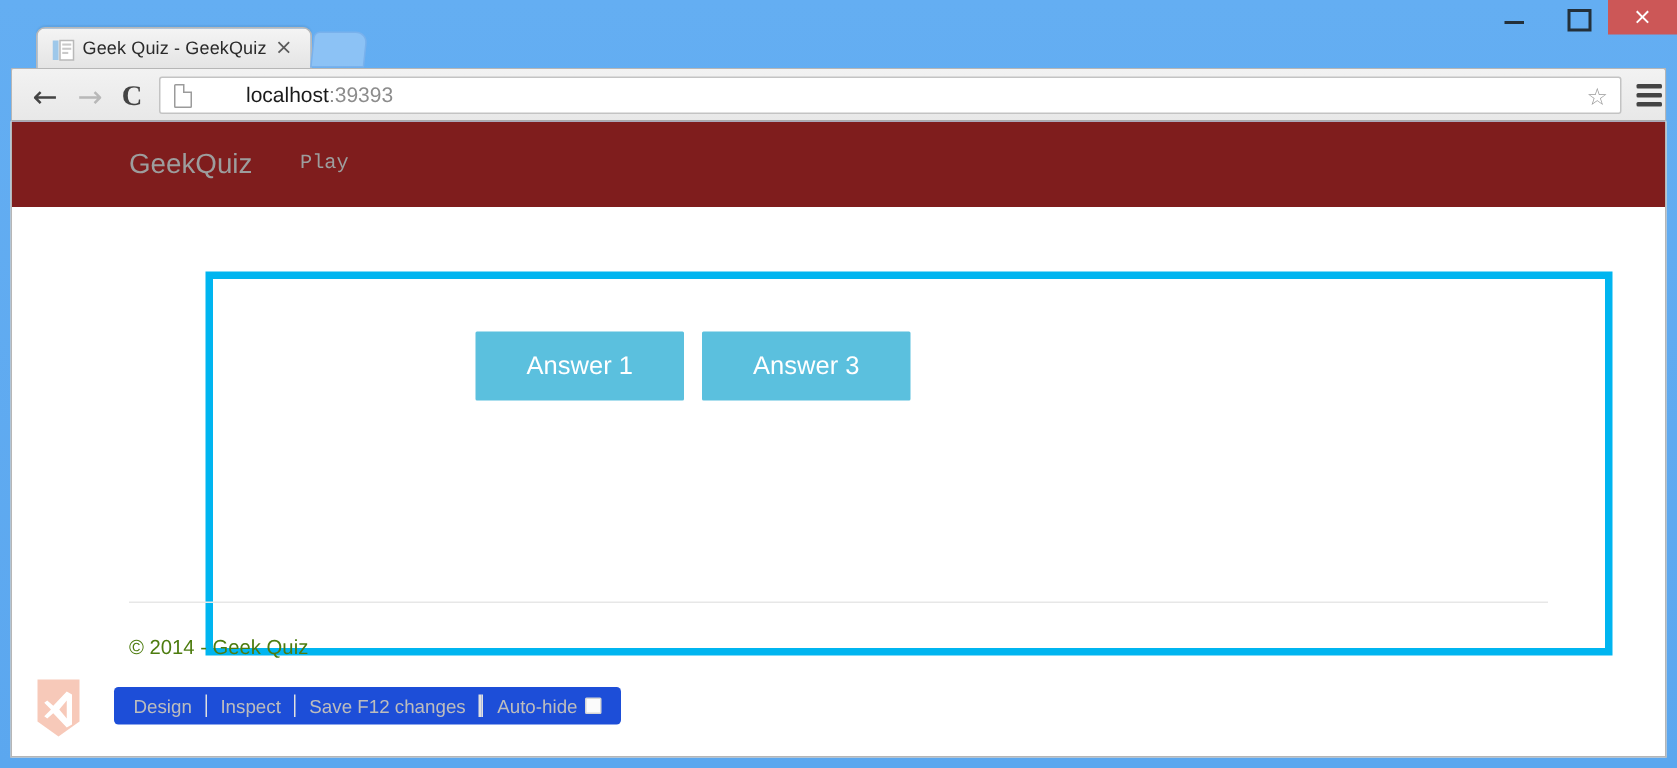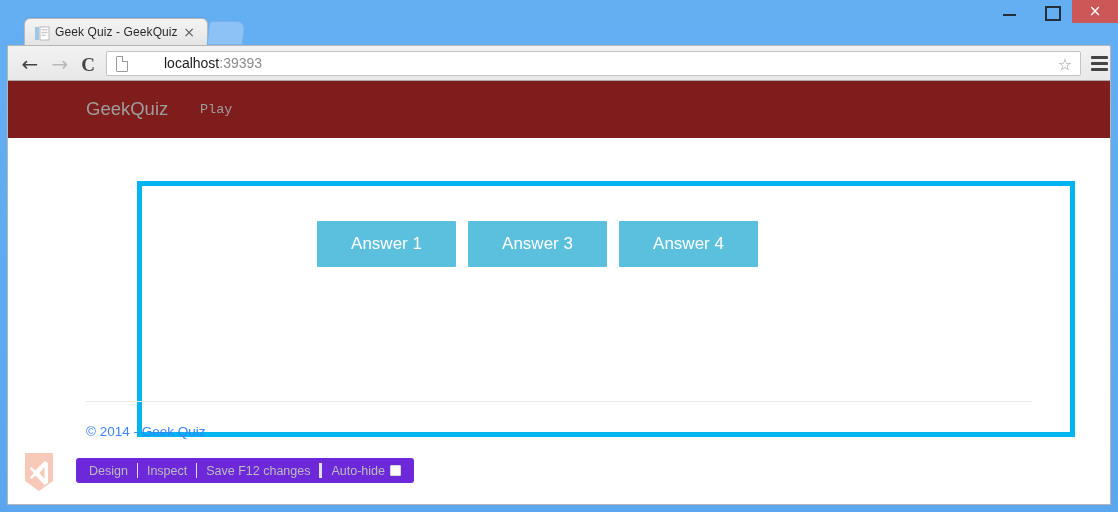--- a/index.html
+++ b/index.html
@@ -177,35 +177,35 @@
     cursor: pointer;
   }
 
   
   #footer-rule {
     position: absolute; left: 78px; top: 320px;
     width: 946px; height: 1px; background: #e7e7e7;
   }
   #copyright {
     position: absolute; left: 78px; top: 343px;
-    font-size: 13.5px; color: #3b82f6;
+    font-size: 13.5px; color: #4d7c0f;
   }
 
   
   #vs-bar {
     position: absolute; left: 13px; top: 368px;
     width: 600px; height: 46px;
   }
   #vs-logo {
     position: absolute; left: 0; top: 2px; width: 36px; height: 42px;
   }
   #vs-toolbar {
     position: absolute; left: 55px; top: 9px;
     height: 25px;
-    background: #6d28d9;
+    background: #1d4ed8;
     border-radius: 3px;
     display: flex; align-items: center;
     padding: 0 4px;
   }
   .vs-item {
     display: flex; align-items: center; gap: 5px;
     padding: 0 9px;
     font-size: 12.5px; color: #bdbdbd; white-space: nowrap;
     height: 25px;
     cursor: default;
@@ -274,21 +274,20 @@
 
     <div id="navbar">
       <div id="brand">GeekQuiz</div>
       <div id="nav-play">Play</div>
     </div>
 
     <div id="quiz-box">
       <div id="answers">
         <button class="answer-btn">Answer 1</button>
         <button class="answer-btn">Answer 3</button>
-        <button class="answer-btn">Answer 4</button>
       </div>
     </div>
 
     <div id="footer-rule"></div>
     <div id="copyright">© 2014 - Geek Quiz</div>
 
     <div id="vs-bar">
       <svg id="vs-logo" viewBox="0 0 36 42">
         <path d="M4 2 H32 V30 L18 40 L4 30 Z" fill="#f7c9b9"></path>
         <path d="M23.5 10 L14.5 19.5 L10.5 16 L8.5 17.5 L13 22 L8.5 26.5 L10.5 28 L14.5 24.5 L23.5 34 L27 32 V12 Z" fill="#ffffff"></path>

